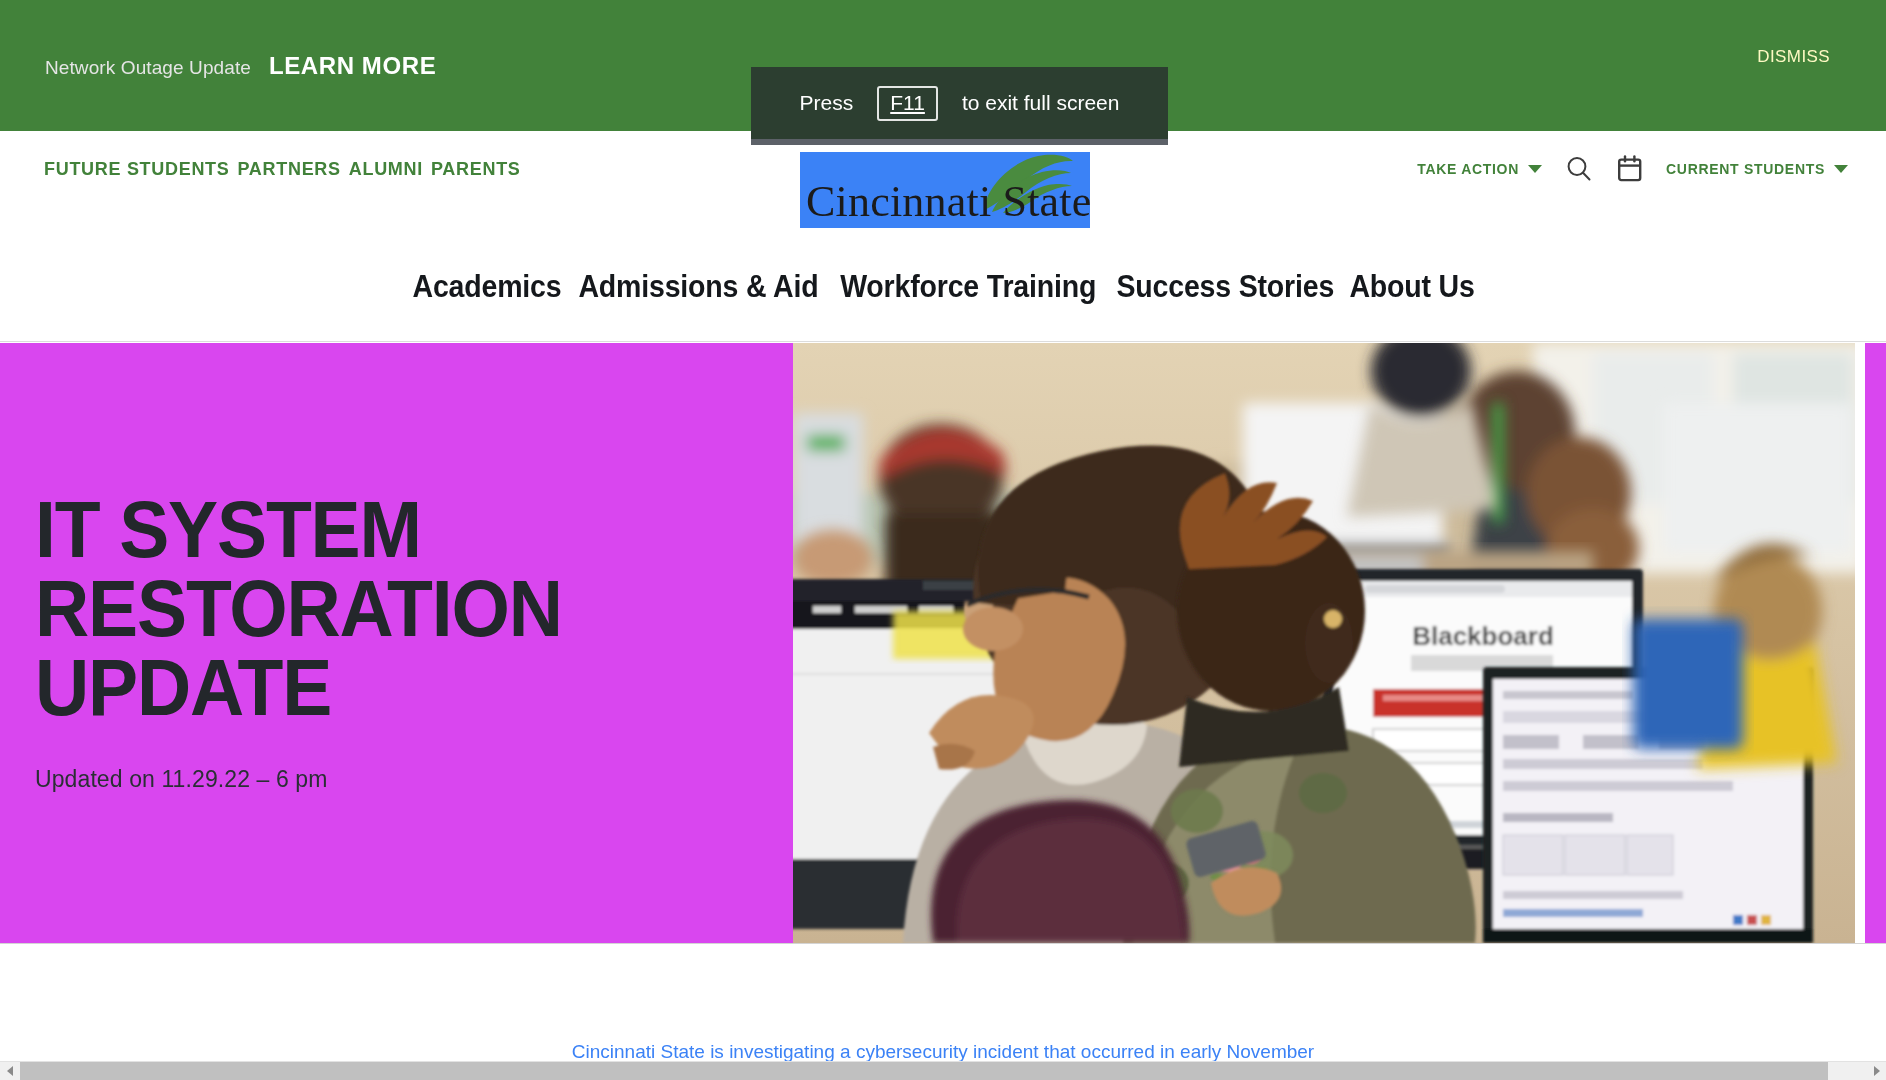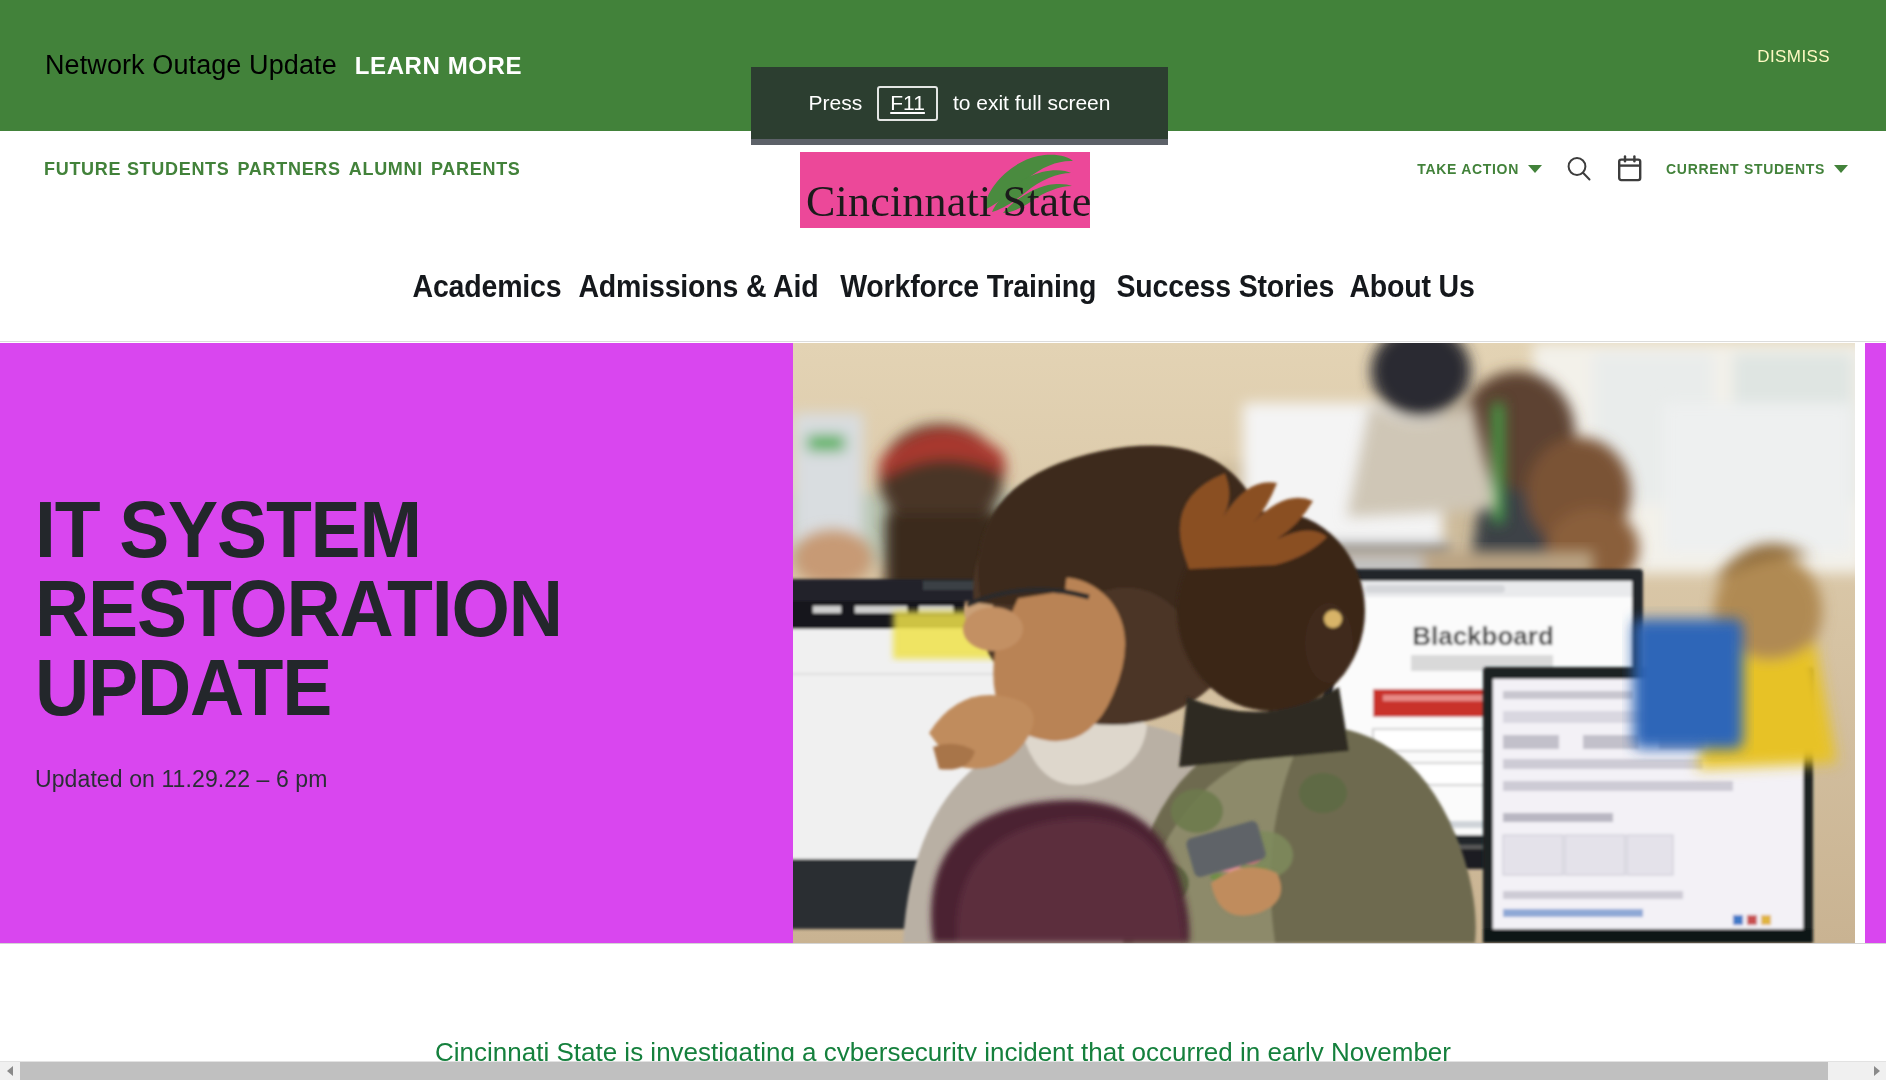--- a/index.html
+++ b/index.html
@@ -15,22 +15,22 @@
     position: absolute; top: 0; left: 0;
     width: 1886px; height: 131px;
     background: #42823a;
     display: flex; align-items: center;
   }
   .alert-text-wrap {
     display: flex; align-items: baseline; gap: 18px;
     margin-left: 45px;
   }
   .alert-title {
-    color: #000000;
-    font-size: 27px;
+    color: #e5e5e5;
+    font-size: 19px;
     font-weight: 400;
     letter-spacing: .1px;
     white-space: nowrap;
   }
   .alert-cta {
     color: #ffffff;
     font-size: 24px;
     font-weight: 700;
     letter-spacing: .6px;
     text-decoration: none;
@@ -49,21 +49,21 @@
     font-family: "Liberation Sans", sans-serif;
   }
 
   
   .fs-toast {
     position: absolute;
     left: 751px; top: 67px;
     width: 417px; height: 72px;
     background: #2c3e30;
     display: flex; align-items: center; justify-content: center;
-    gap: 15px;
+    gap: 24px;
     color: #ffffff;
     font-size: 21px;
     z-index: 40;
   }
   .fs-toast .fs-key {
     border: 2px solid #e4e6e4;
     border-radius: 3px;
     padding: 4px 11px 6px;
     font-size: 21px;
     line-height: 1;
@@ -132,21 +132,21 @@
     width: 784px; height: 1px;
     background: #c9c9c9;
   }
 
   
   .logo {
     position: absolute;
     left: 800px; top: 152px;
     width: 290px; height: 76px;
     z-index: 5;
-    background: #ec4899;
+    background: #3b82f6;
     cursor: pointer;
   }
   .logo-word {
     position: absolute;
     left: 6px; top: 24px;
     font-family: "Liberation Serif", serif;
     font-size: 44px;
     color: #1b1b1b;
     letter-spacing: .2px;
     white-space: nowrap;
@@ -222,22 +222,22 @@
     position: absolute;
     top: 944px; left: 0;
     width: 1886px; height: 96px;
     background: #ffffff;
   }
   .body-para {
     position: absolute;
     left: 293px; top: 89px;
     width: 1300px;
     text-align: center;
-    font-size: 26px;
-    color: #15803d;
+    font-size: 19px;
+    color: #3b82f6;
     line-height: 38px;
     white-space: nowrap;
   }
 
   
   .scrollbar {
     position: absolute;
     left: 0; bottom: 0;
     width: 1886px; height: 19px;
     background: #f0f0f0;

